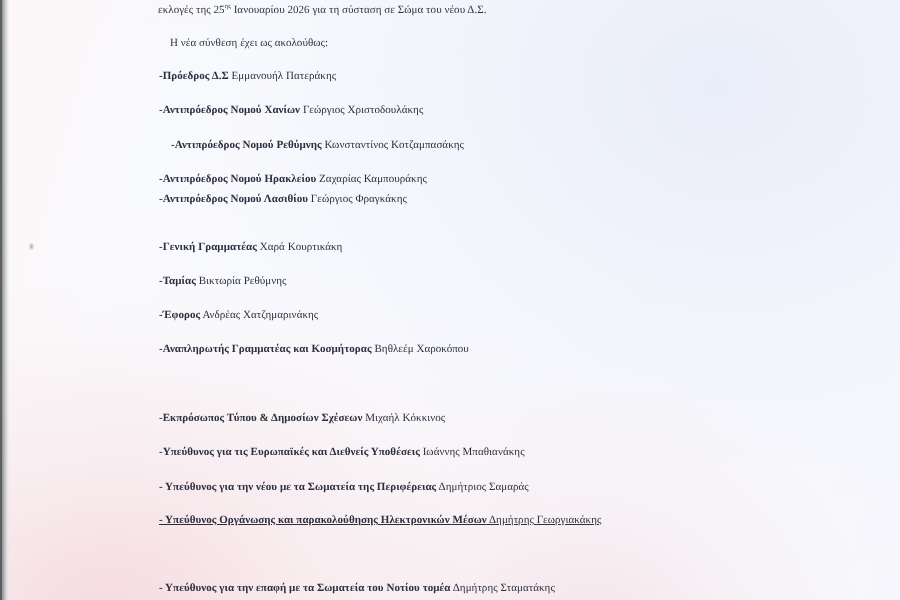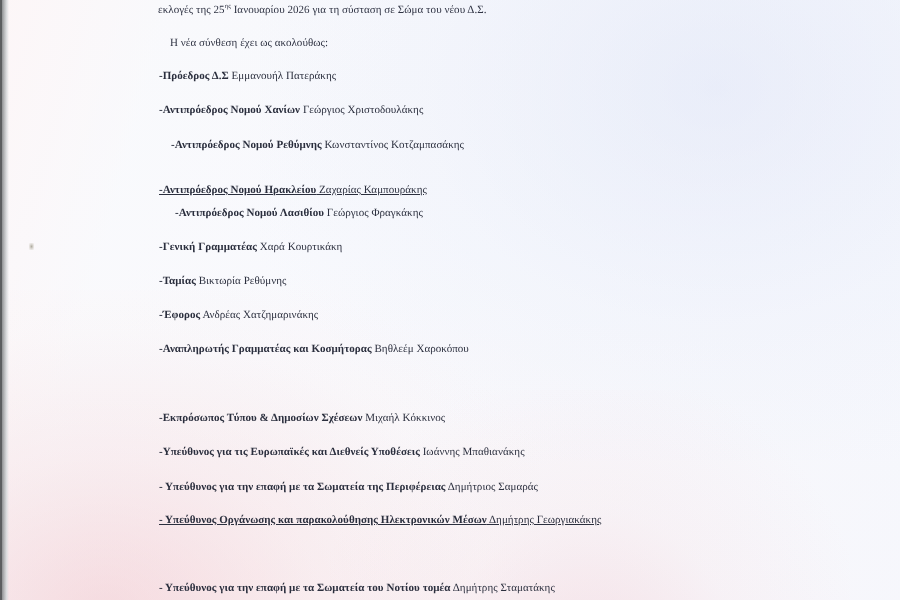--- a/index.html
+++ b/index.html
@@ -173,38 +173,38 @@
     <div class="doc-line intro-line" style="left:158px; top:4px;"><span>εκλογές της 25</span><sup class="ordinal">ης</sup><span> Ιανουαρίου 2026 για τη σύσταση σε Σώμα του νέου Δ.Σ.</span></div>
 
     <div class="doc-line intro-line" style="left:170px; top:37px;">Η νέα σύνθεση έχει ως ακολούθως:</div>
 
     <div class="doc-line" style="left:159px; top:70px;"><span class="role">-Πρόεδρος Δ.Σ</span><span class="person"> Εμμανουήλ Πατεράκης</span></div>
 
     <div class="doc-line" style="left:159px; top:104px;"><span class="role">-Αντιπρόεδρος Νομού Χανίων</span><span class="person"> Γεώργιος Χριστοδουλάκης</span></div>
 
     <div class="doc-line" style="left:159px; top:139px;margin-left:12px;"><span class="role">-Αντιπρόεδρος Νομού Ρεθύμνης</span><span class="person"> Κωνσταντίνος Κοτζαμπασάκης</span></div>
 
-    <div class="doc-line" style="left:159px; top:184px;text-decoration:underline;"><span class="role">-Αντιπρόεδρος Νομού Ηρακλείου</span><span class="person">  Ζαχαρίας Καμπουράκης</span></div>
-
-    <div class="doc-line" style="left:159px; top:207px;margin-left:16px;"><span class="role">-Αντιπρόεδρος Νομού Λασιθίου</span><span class="person">  Γεώργιος Φραγκάκης</span></div>
+    <div class="doc-line" style="left:159px; top:173px;"><span class="role">-Αντιπρόεδρος Νομού Ηρακλείου</span><span class="person">  Ζαχαρίας Καμπουράκης</span></div>
+
+    <div class="doc-line" style="left:159px; top:193px;"><span class="role">-Αντιπρόεδρος Νομού Λασιθίου</span><span class="person">  Γεώργιος Φραγκάκης</span></div>
 
     <div class="doc-line" style="left:159px; top:241px;"><span class="role">-Γενική Γραμματέας</span><span class="person"> Χαρά Κουρτικάκη</span></div>
 
     <div class="doc-line" style="left:159px; top:275px;"><span class="role">-Ταμίας</span><span class="person">  Βικτωρία Ρεθύμνης</span></div>
 
     <div class="doc-line" style="left:159px; top:309px;"><span class="role">-Έφορος</span><span class="person">  Ανδρέας Χατζημαρινάκης</span></div>
 
     <div class="doc-line" style="left:159px; top:343px;text-align:center;"><span class="role">-Αναπληρωτής Γραμματέας και Κοσμήτορας</span><span class="person"> Βηθλεέμ Χαροκόπου</span></div>
 
 
     <div class="doc-line" style="left:159px; top:412px;"><span class="role">-Εκπρόσωπος Τύπου &amp; Δημοσίων Σχέσεων</span><span class="person"> Μιχαήλ Κόκκινος</span></div>
 
     <div class="doc-line" style="left:159px; top:446px;"><span class="role">-Υπεύθυνος για τις Ευρωπαϊκές και Διεθνείς Υποθέσεις</span><span class="person"> Ιωάννης Μπαθιανάκης</span></div>
 
-    <div class="doc-line" style="left:159px; top:481px;"><span class="role">- Υπεύθυνος για την επαφή με τα Σωματεία της Περιφέρειας</span><span class="person">  Δημήτριος Σαμαράς</span></div>
+    <div class="doc-line" style="left:159px; top:481px;"><span class="role">- Υπεύθυνος για την νέου με τα Σωματεία της Περιφέρειας</span><span class="person">  Δημήτριος Σαμαράς</span></div>
 
     <div class="doc-line" style="left:159px; top:514px;text-decoration:underline;"><span class="role">- Υπεύθυνος Οργάνωσης και παρακολούθησης Ηλεκτρονικών Μέσων</span><span class="person"> Δημήτρης Γεωργιακάκης</span></div>
 
 
     <div class="doc-line" style="left:159px; top:582px;"><span class="role">- Υπεύθυνος για την επαφή με τα Σωματεία του Νοτίου τομέα</span><span class="person"> Δημήτρης Σταματάκης</span></div>
 
   </div>
 </div>
 
 </body></html>

